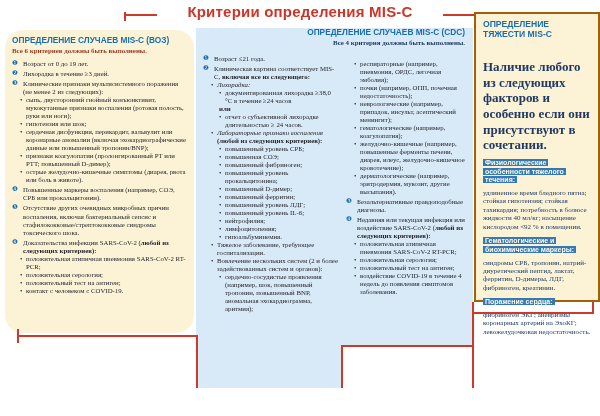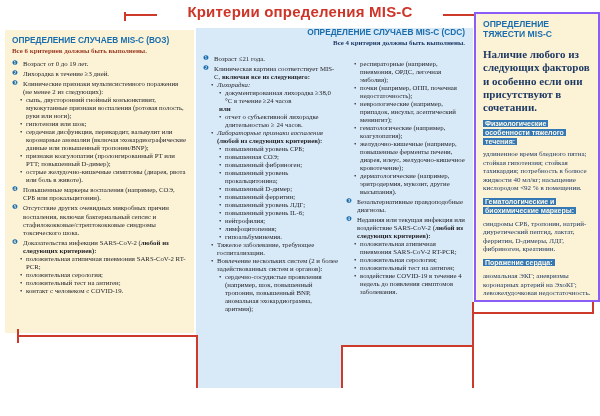--- a/index.html
+++ b/index.html
@@ -28,41 +28,41 @@
   .mk.dot{width:6px;color:#26262c;}
   .mk.none{width:0;}
   .tx{flex:1 1 auto;}
   .b{font-weight:bold;}
   .i{font-style:italic;}
   
   .cdc-col{position:absolute;}
   
   .sev-h{font-family:"Liberation Sans","DejaVu Sans",sans-serif;font-weight:bold;
          font-size:8.6px;line-height:1.12;color:#1a6dad;}
-  .sev-intro{font-weight:bold;font-size:11px;line-height:1.2;color:#203a64;margin-top:9px;}
+  .sev-intro{font-weight:bold;font-size:13px;line-height:1.2;color:#203a64;margin-top:20px;}
   .sec{margin-top:6px;}
   .sec-title{font-family:"Liberation Sans","DejaVu Sans",sans-serif;font-weight:bold;
              font-size:7px;line-height:1.25;}
   .sec-title span{background:#3478b6;color:#fffbe8;padding:0 2px;
                   -webkit-box-decoration-break:clone;box-decoration-break:clone;}
   .sec-body{font-size:7px;line-height:1.2;color:#203a64;margin-top:4px;}
 </style>
 </head>
 <body>
 
 <div class="canvas">
 
   <div class="title">Критерии определения MIS-C</div>
 
   <div class="redline" style="left:124px;top:12px;width:2px;height:9px;"></div>
   <div class="redline" style="left:124px;top:14px;width:33px;height:2px;"></div>
   <div class="redline" style="left:443px;top:14px;width:33px;height:2px;"></div>
   <div class="redline" style="left:474px;top:12px;width:2px;height:9px;"></div>
 
-  <div class="panel panel-cream" style="left:5px;top:30px;width:189px;height:303px;padding:6px 7px;">
+  <div class="panel panel-cream" style="left:5px;top:30px;width:189px;height:303px;padding:6px 7px;border-radius:18px;">
     <div class="pheader">ОПРЕДЕЛЕНИЕ СЛУЧАЕВ MIS-C (ВОЗ)</div>
     <div class="psub sub-maroon">Все 6 критериев должны быть выполнены.</div>
     <div class="list">
         <div class="li lvl0">
           <span class="mk num">❶</span>
           <span class="tx"><span>Возраст от 0 до 19 лет.</span></span>
         </div>
         <div class="li lvl0">
           <span class="mk num">❷</span>
           <span class="tx"><span>Лихорадка в течение ≥3 дней.</span></span>
@@ -259,34 +259,34 @@
           <span class="tx"><span>положительный тест на антиген;</span></span>
         </div>
         <div class="li lvl1">
           <span class="mk dot">•</span>
           <span class="tx"><span>воздействие COVID-19 в течение 4 недель до появления симптомов заболевания.</span></span>
         </div>
       </div>
   </div>
   <div class="panel panel-blue" style="left:196px;top:345px;width:145px;height:62px;"></div>
 
-  <div class="panel panel-cream" style="left:474px;top:12px;width:126px;height:290px;border:2px solid #8b5cf6;padding:6px 7px;">
+  <div class="panel panel-cream" style="left:474px;top:12px;width:126px;height:290px;border:2px solid #a16207;padding:6px 7px;">
     <div class="sev-h">ОПРЕДЕЛЕНИЕ ТЯЖЕСТИ MIS-C</div>
     <div class="sev-intro">Наличие любого из следующих факторов и особенно если они присутствуют в сочетании.</div>
     <div class="sec">
       <div class="sec-title"><span>Физиологические особенности тяжелого течения:</span></div>
       <div class="sec-body">удлиненное время бледного пятна; стойкая гипотензия; стойкая тахикардия; потребность в болюсе жидкости 40 мл/кг; насыщение кислородом &lt;92 % в помещении.</div>
     </div>
     <div class="sec">
       <div class="sec-title"><span>Гематологические и биохимические маркеры:</span></div>
       <div class="sec-body">синдромы СРБ, тропонин, натрий-диуретический пептид, лактат, ферритин, D-димеры, ЛДГ, фибриноген, креатинин.</div>
     </div>
     <div class="sec">
       <div class="sec-title"><span>Поражение сердца:</span></div>
-      <div class="sec-body">аномальная ЭКГ; аневризмы коронарных артерий на ЭхоКГ; левожелудочковая недостаточность.</div>
+      <div class="sec-body">фибриноген ЭКГ; аневризмы коронарных артерий на ЭхоКГ; левожелудочковая недостаточность.</div>
     </div>
   </div>
 
   <div class="redline" style="left:17px;top:329px;width:2px;height:14px;"></div>
   <div class="redline" style="left:17px;top:335px;width:181px;height:2px;"></div>
   <div class="redline" style="left:196px;top:335px;width:2px;height:74px;"></div>
   <div class="redline" style="left:196px;top:407px;width:147px;height:2px;"></div>
   <div class="redline" style="left:341px;top:345px;width:2px;height:64px;"></div>
   <div class="redline" style="left:341px;top:345px;width:133px;height:2px;"></div>
   <div class="redline" style="left:472px;top:302px;width:2px;height:114px;"></div>

